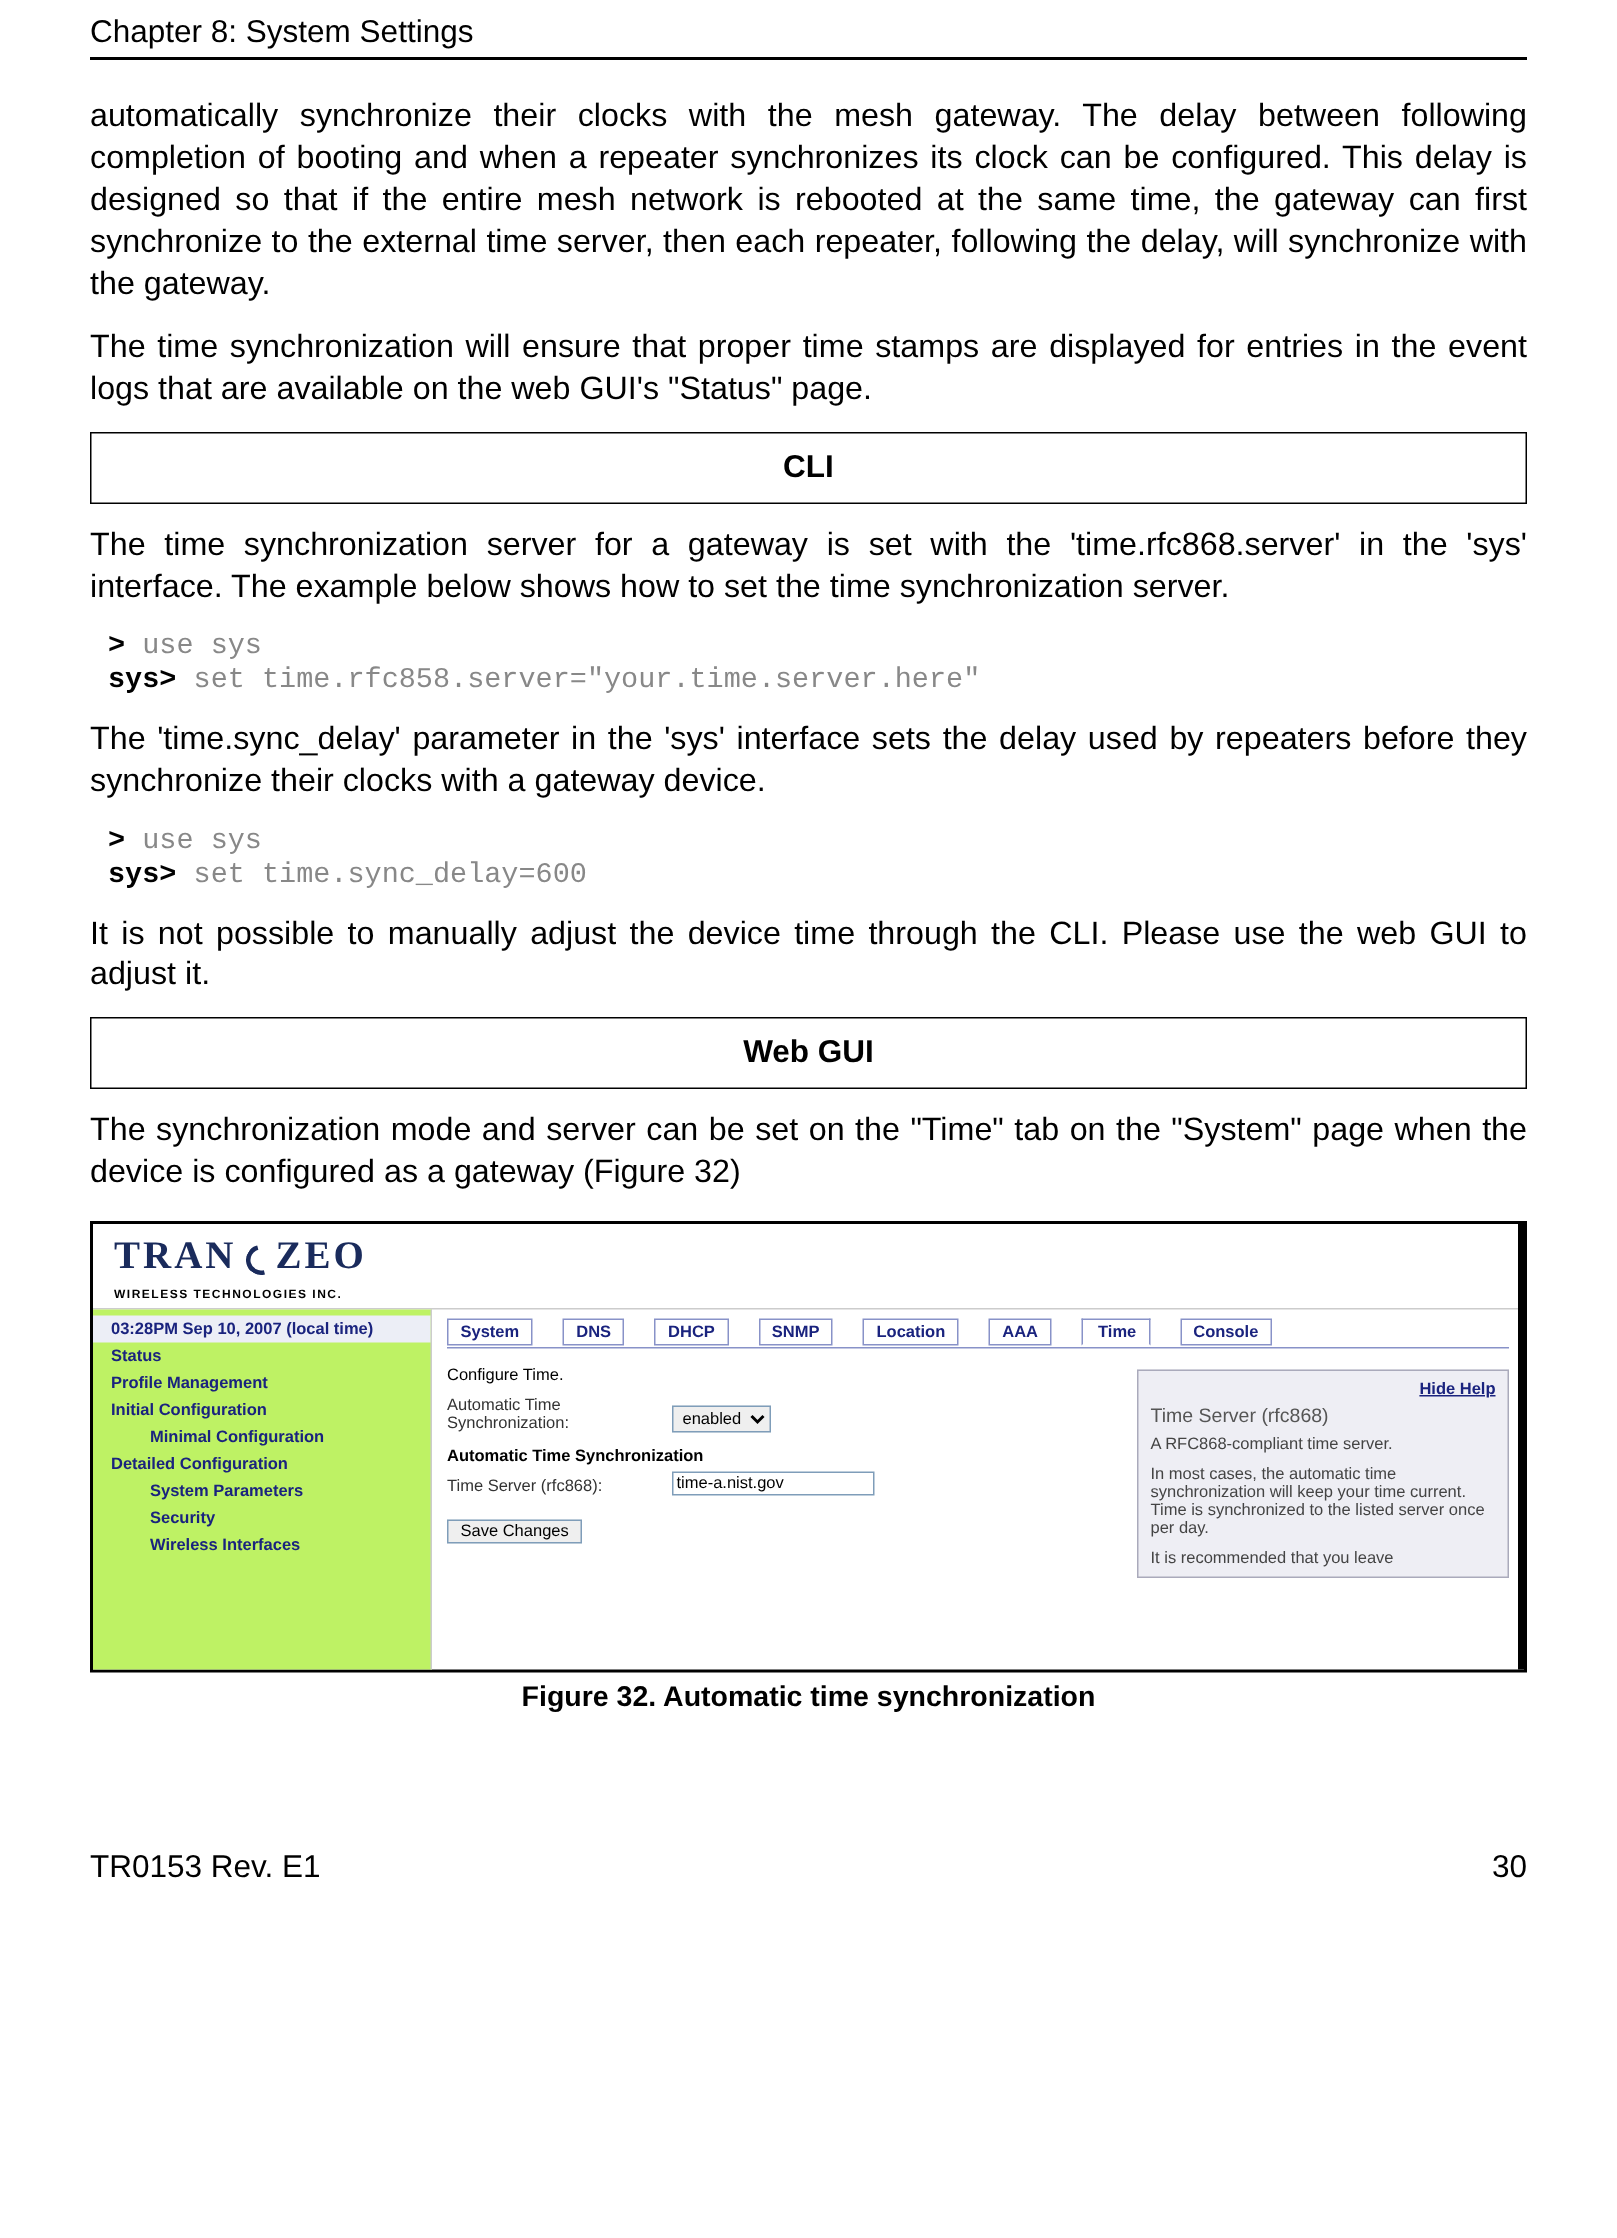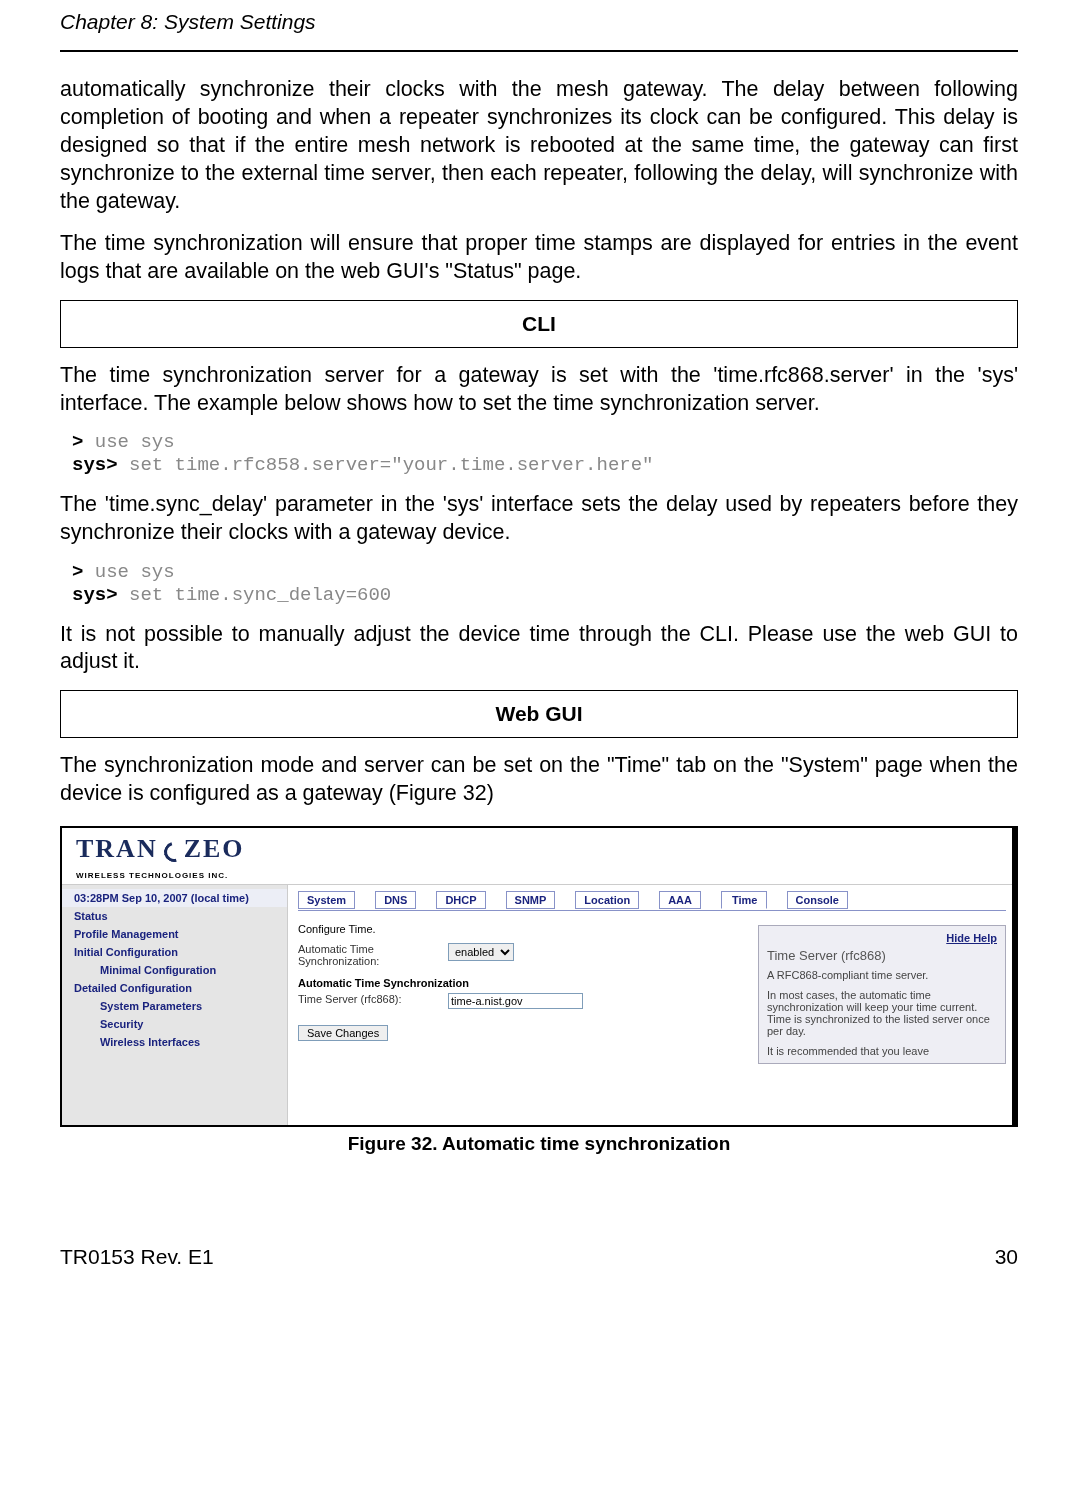--- a/index.html
+++ b/index.html
@@ -8,24 +8,23 @@
     font-family: Arial, Helvetica, sans-serif;
     background: #fff;
     color: #000;
     width: 1078px;
   }
   .page {
     padding: 10px 60px 10px 60px;
     box-sizing: border-box;
   }
   .header {
-    font-style: italic;
     font-size: 21px;
     border-bottom: 2px solid #000;
-    padding-bottom: 16px;
+    padding-bottom: 4px;
     margin-bottom: 24px;
   }
   .body-text {
     font-size: 21.5px;
     line-height: 1.3;
     text-align: justify;
     margin: 14px 0;
   }
   .section-box {
     border: 1px solid #000;
@@ -80,21 +79,21 @@
     transform:rotate(30deg);
   }
   .gui-body {
     display: flex;
     font-family: Verdana, Tahoma, sans-serif;
     font-size: 11px;
     min-height: 240px;
   }
   .sidebar {
     width: 225px;
-    background: #e5e5e5;
+    background: #bef264;
     border-right: 1px solid #ccc;
     padding: 4px 0;
   }
   .sidebar div {
     padding: 3px 8px 3px 12px;
     color: #1a237e;
     font-weight: bold;
     font-size: 11px;
   }
   .sidebar .top-time {
@@ -127,21 +126,21 @@
     z-index: 2;
     padding-left: 10px;
   }
   .tab-underline {
     border-top: 1px solid #8892c8;
     margin-top: -1px;
     margin-bottom: 12px;
   }
   .form-row {
     display: flex;
-    align-items: flex-start;
+    align-items: flex-end;
     margin: 4px 0;
     font-size: 11px;
   }
   .form-label {
     width: 150px;
     color: #333;
   }
   select, input[type=text] {
     font-family: Verdana, sans-serif;
     font-size: 11px;

